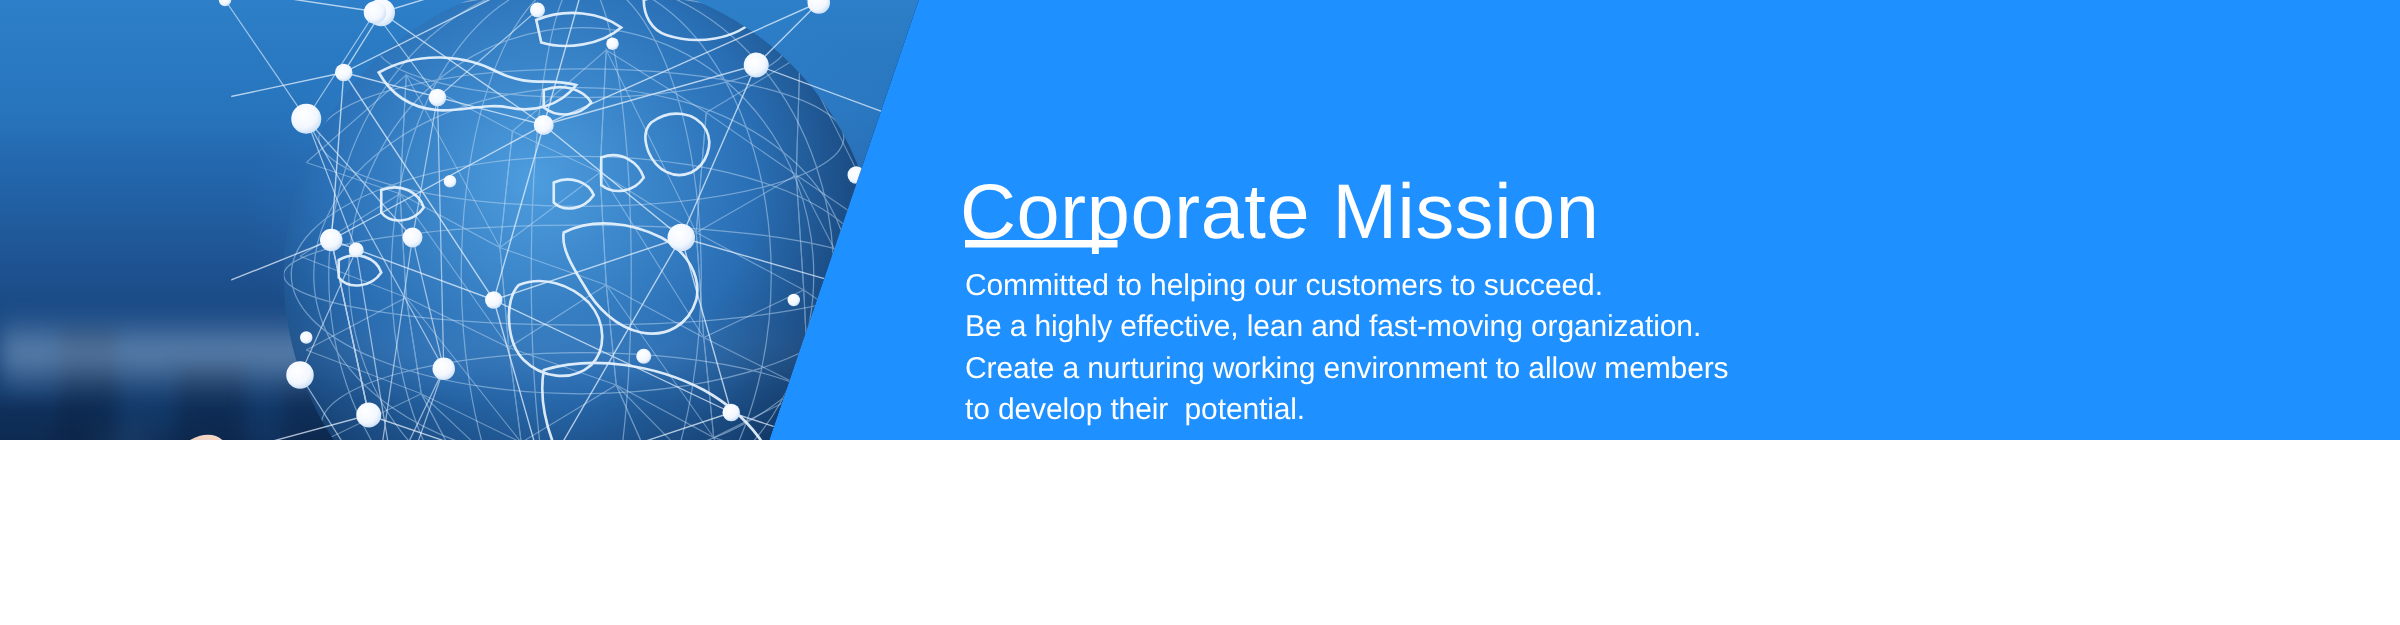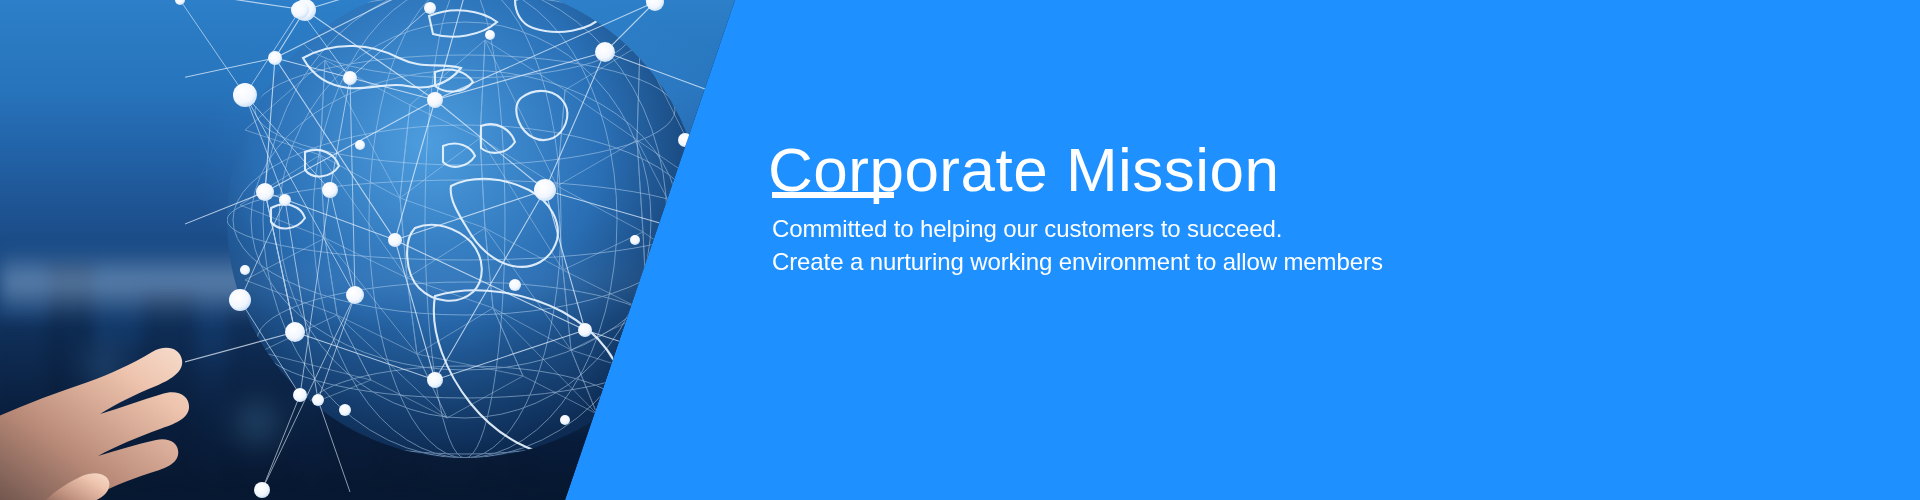--- a/index.html
+++ b/index.html
@@ -1,21 +1,21 @@
 <!DOCTYPE html>
 <html><head>
 <meta charset="utf-8">
 <style>
   html,body{margin:0;padding:0;background:#fff;}
   body{font-family:"Liberation Sans", sans-serif;}
 
   .banner{
     position:relative;
     width:1920px;
-    height:500px;
+    height:352px;
     overflow:hidden;
     background:#1e90ff;
     text-decoration:underline;
   }
 
   
   .molecules{
     position:absolute;
     top:0; right:0;
     width:620px; height:500px;
@@ -348,17 +348,19 @@
         <path d="M60,230 C70,212 90,196 112,186 C128,179 142,186 139,197 C137,207 124,211 112,217 C102,222 94,226 88,230 Z"></path>
       </g>
     </svg>
   </div>
 
   <div class="content">
     <h1 class="title">Corporate Mission</h1>
     <div class="divider"></div>
     <div class="body-text">
       <div>Committed to helping our customers to succeed.</div>
+      <div>Be a highly effective, lean and fast-moving organization.</div>
       <div>Create a nurturing working environment to allow members</div>
+      <div>to develop their  potential.</div>
     </div>
   </div>
 
 </div>
 
 </body></html>

